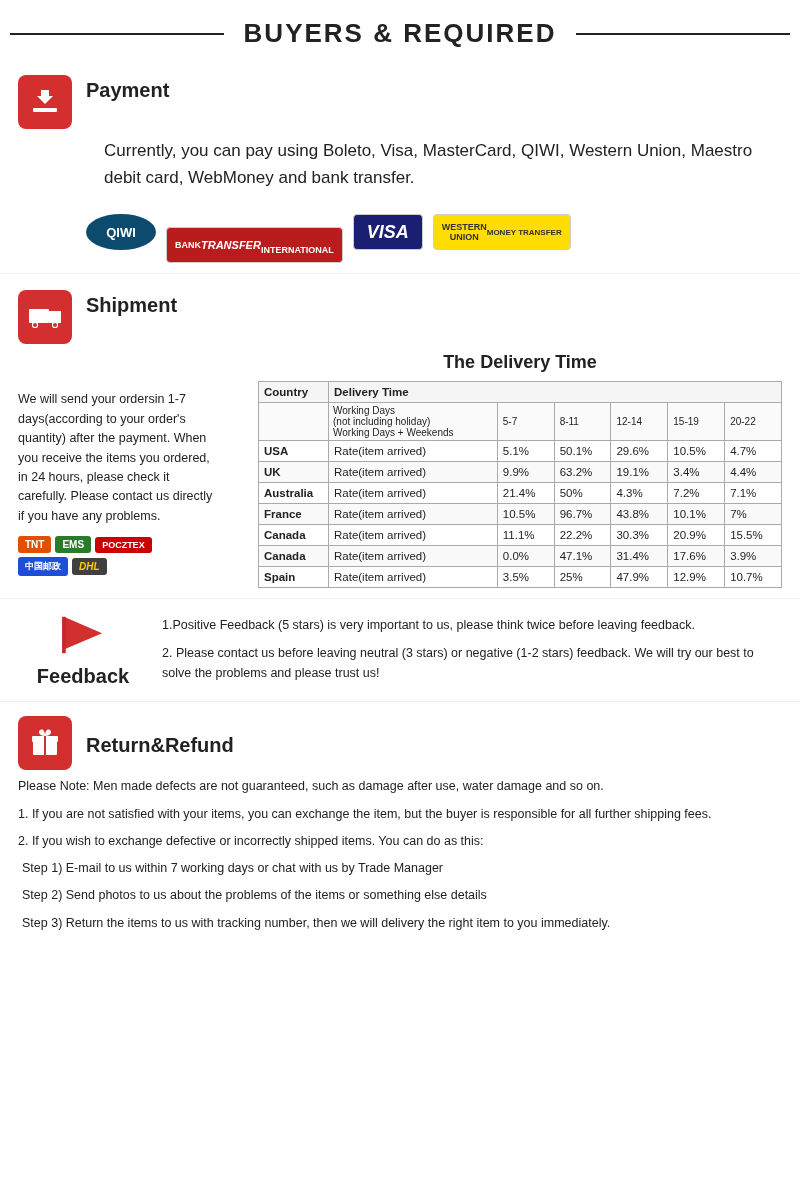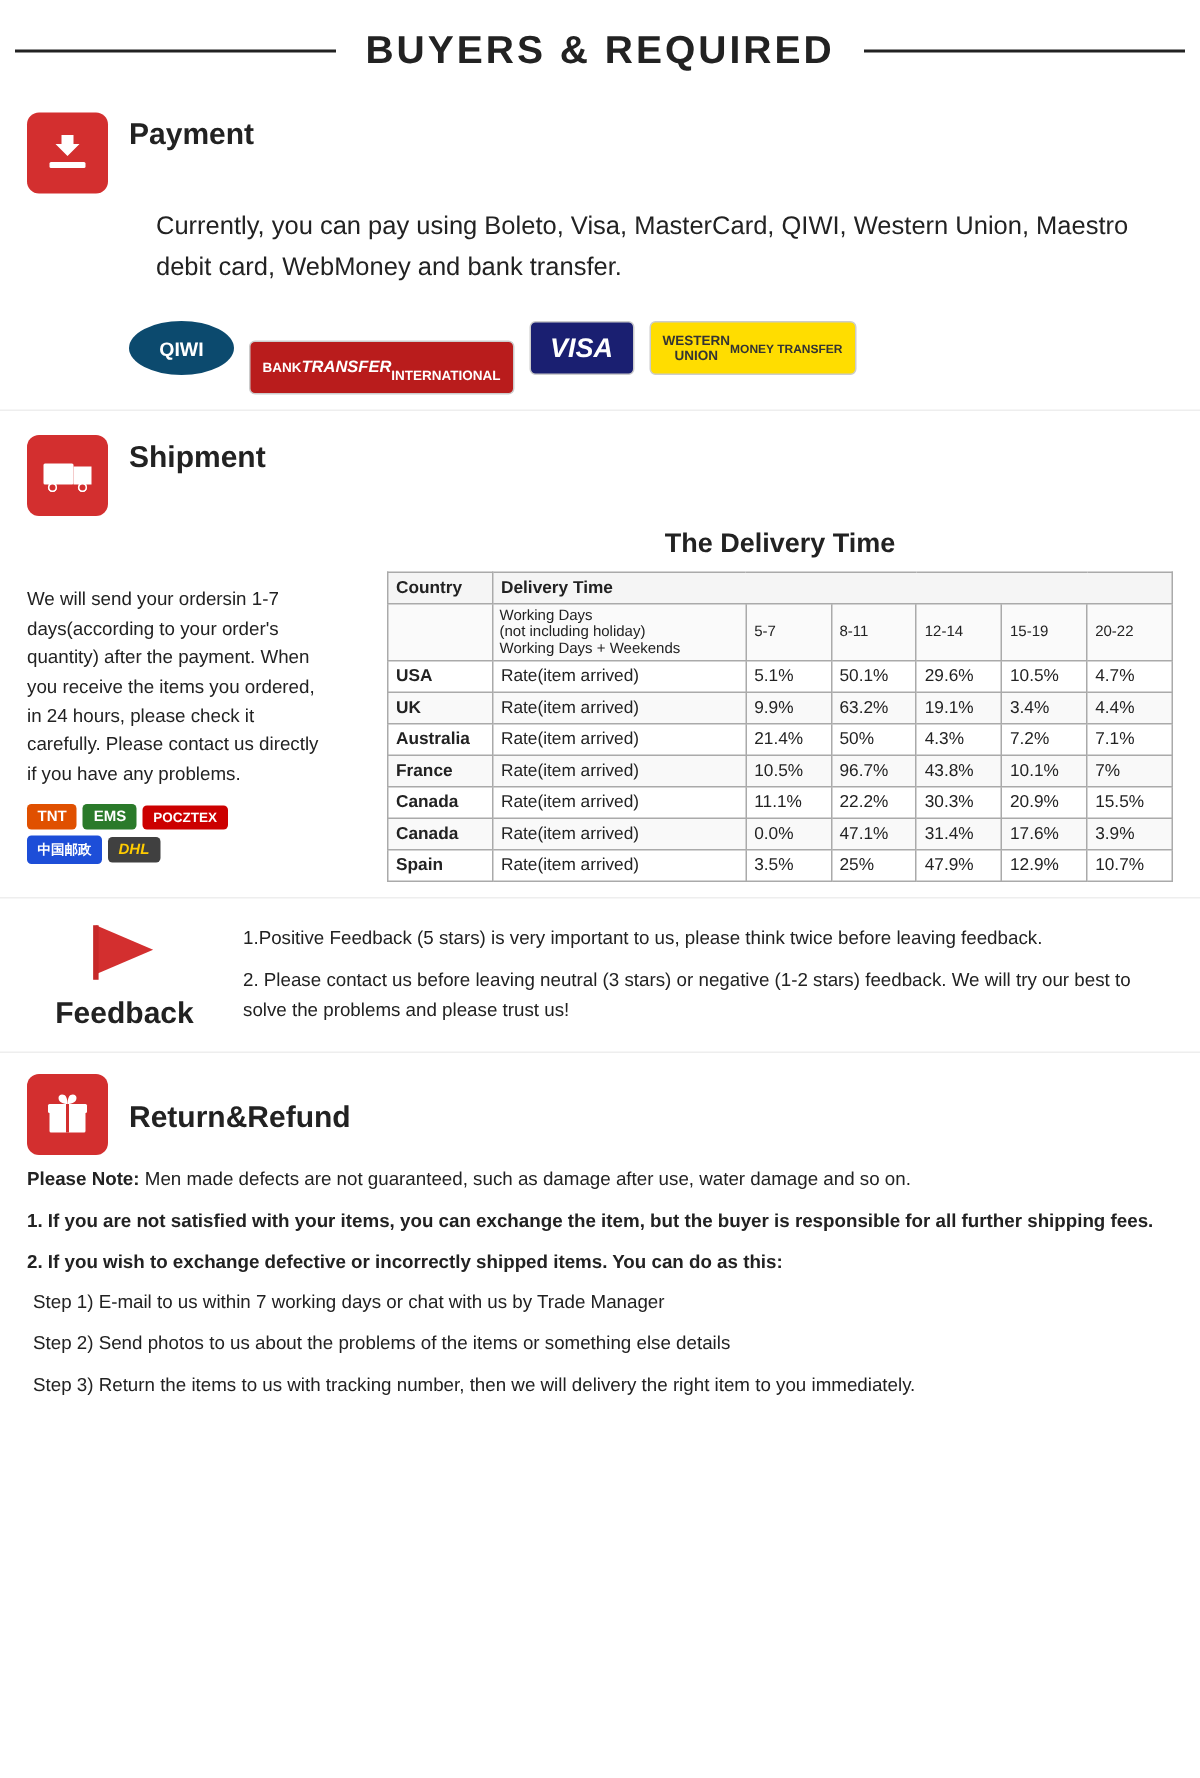--- a/index.html
+++ b/index.html
@@ -235,21 +235,21 @@
       display: flex;
       align-items: center;
       gap: 14px;
       margin-bottom: 6px;
     }
     .return-text {
       font-size: 12.5px;
       line-height: 1.7;
     }
     .return-text p { margin-bottom: 6px; }
-    .bold { font-weight: bold; }
+    .bold { font-weight: normal; }
     .return-steps { margin-left: 4px; }
   </style>
 </head>
 <body>
 
 <div class="page-header">
   <div class="header-line"></div>
   <div class="header-title">BUYERS &amp; REQUIRED</div>
   <div class="header-line"></div>
 </div>

